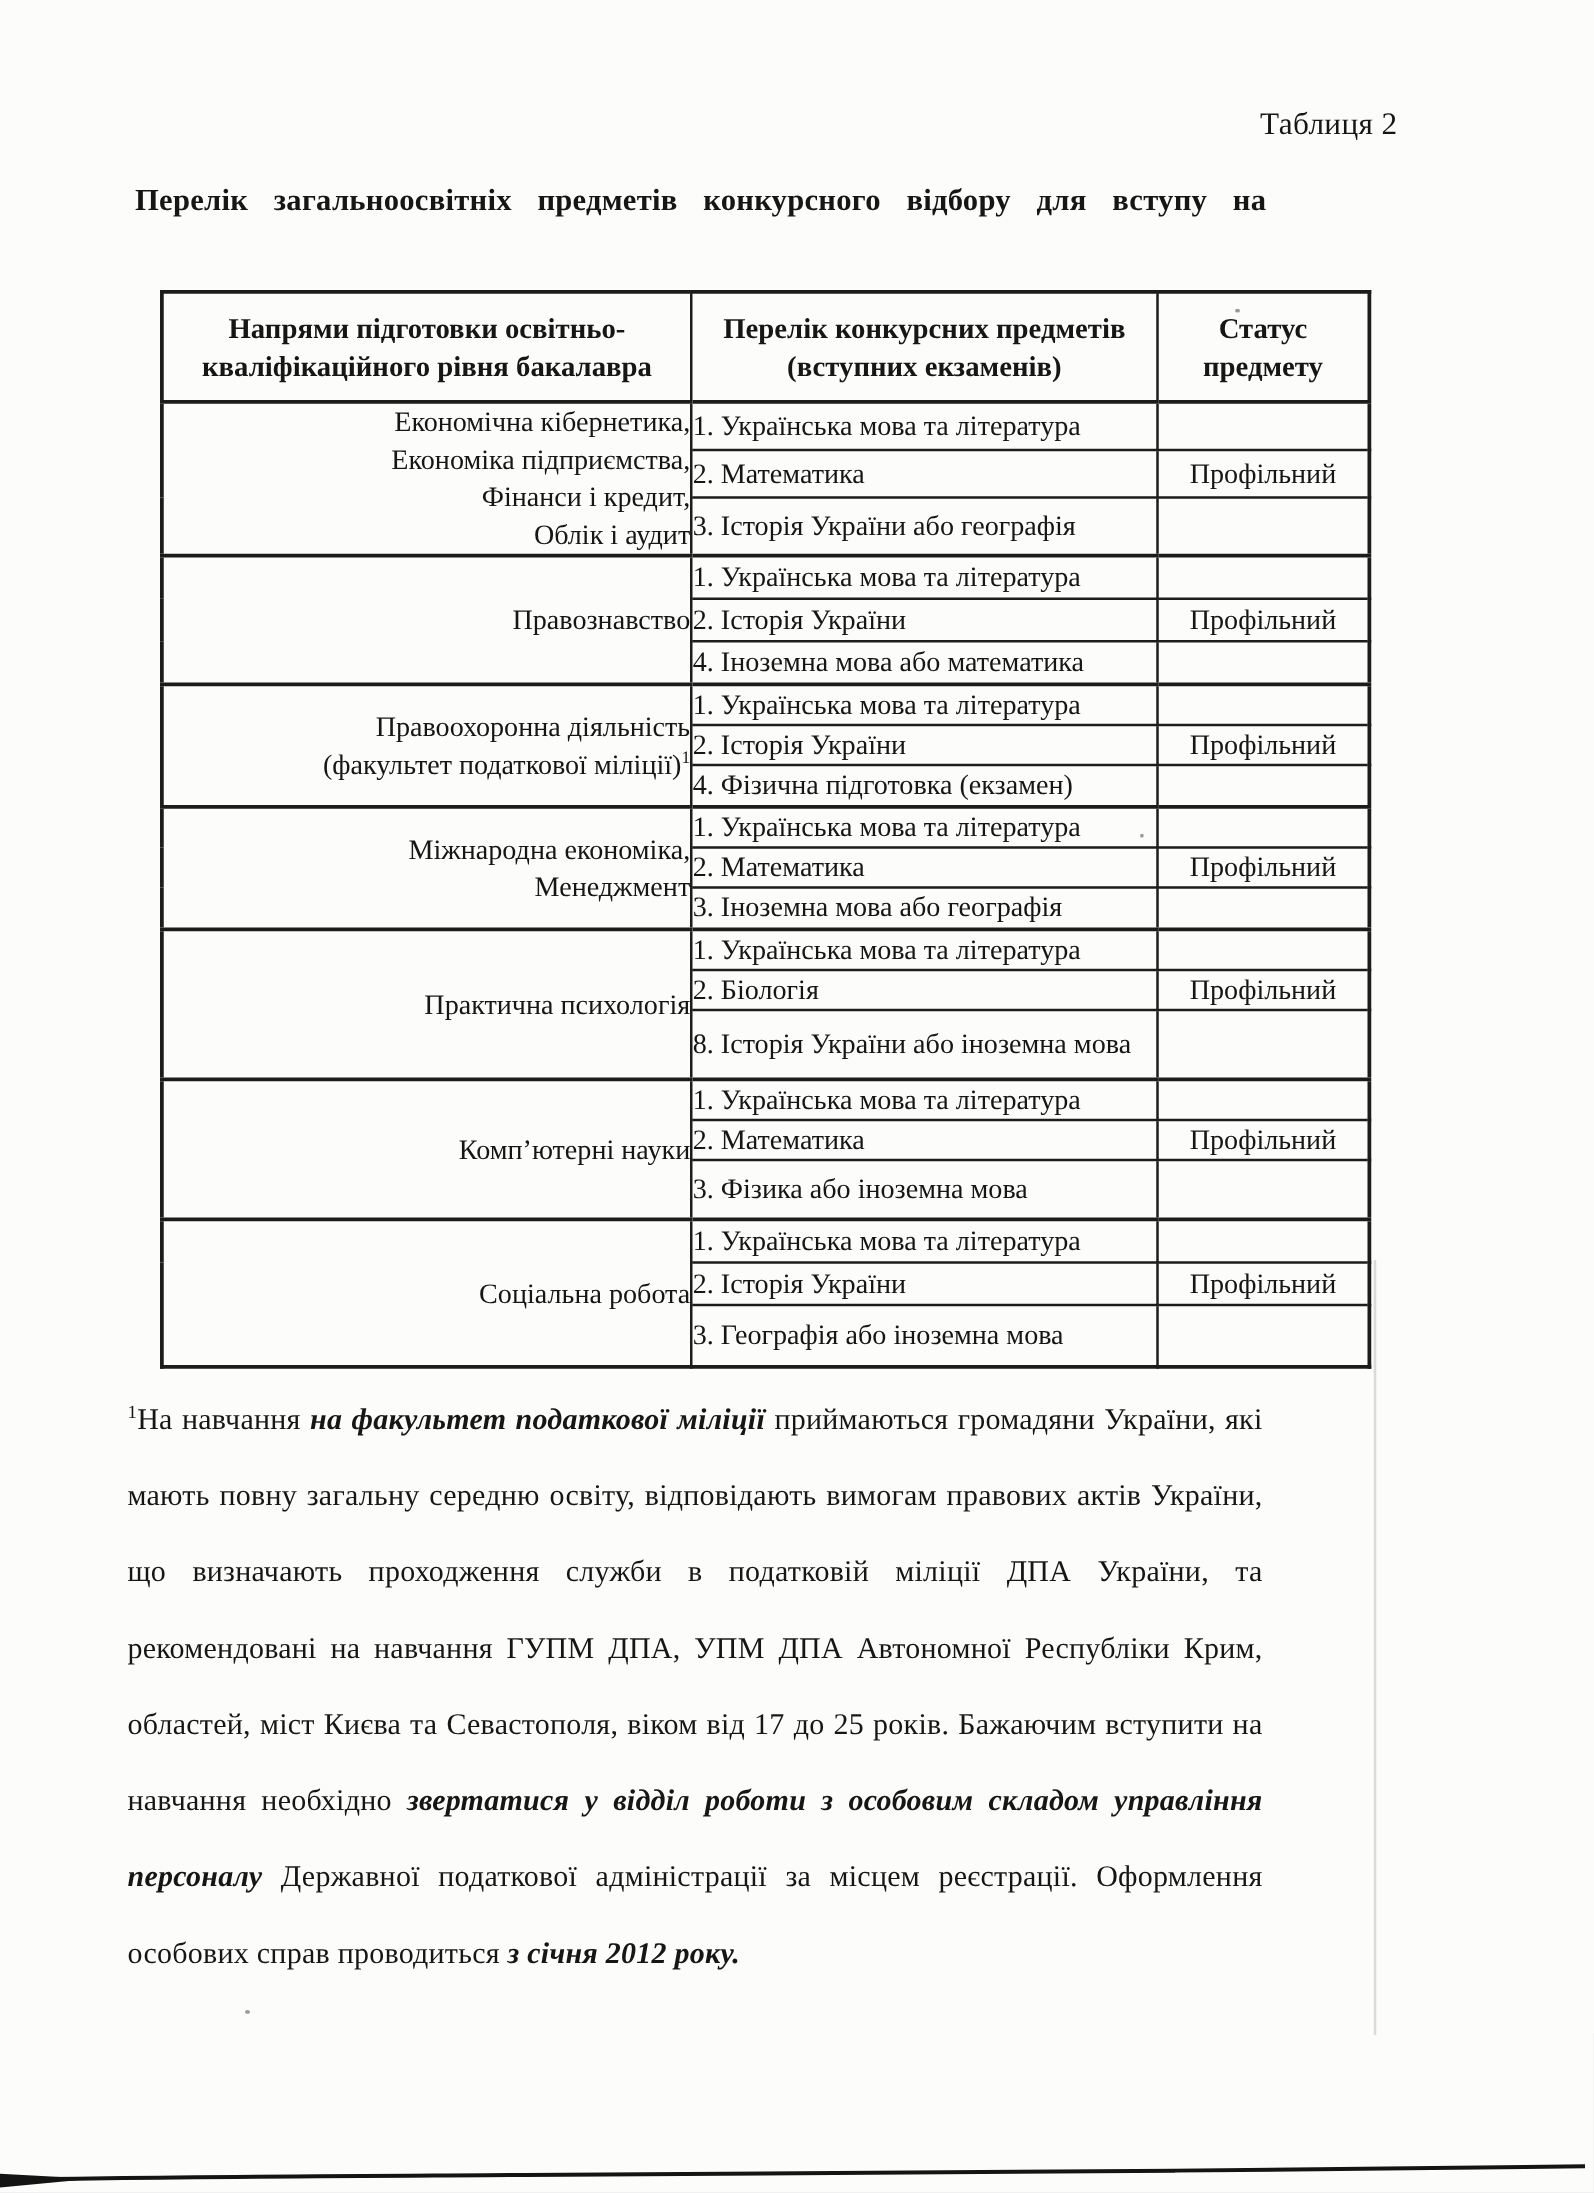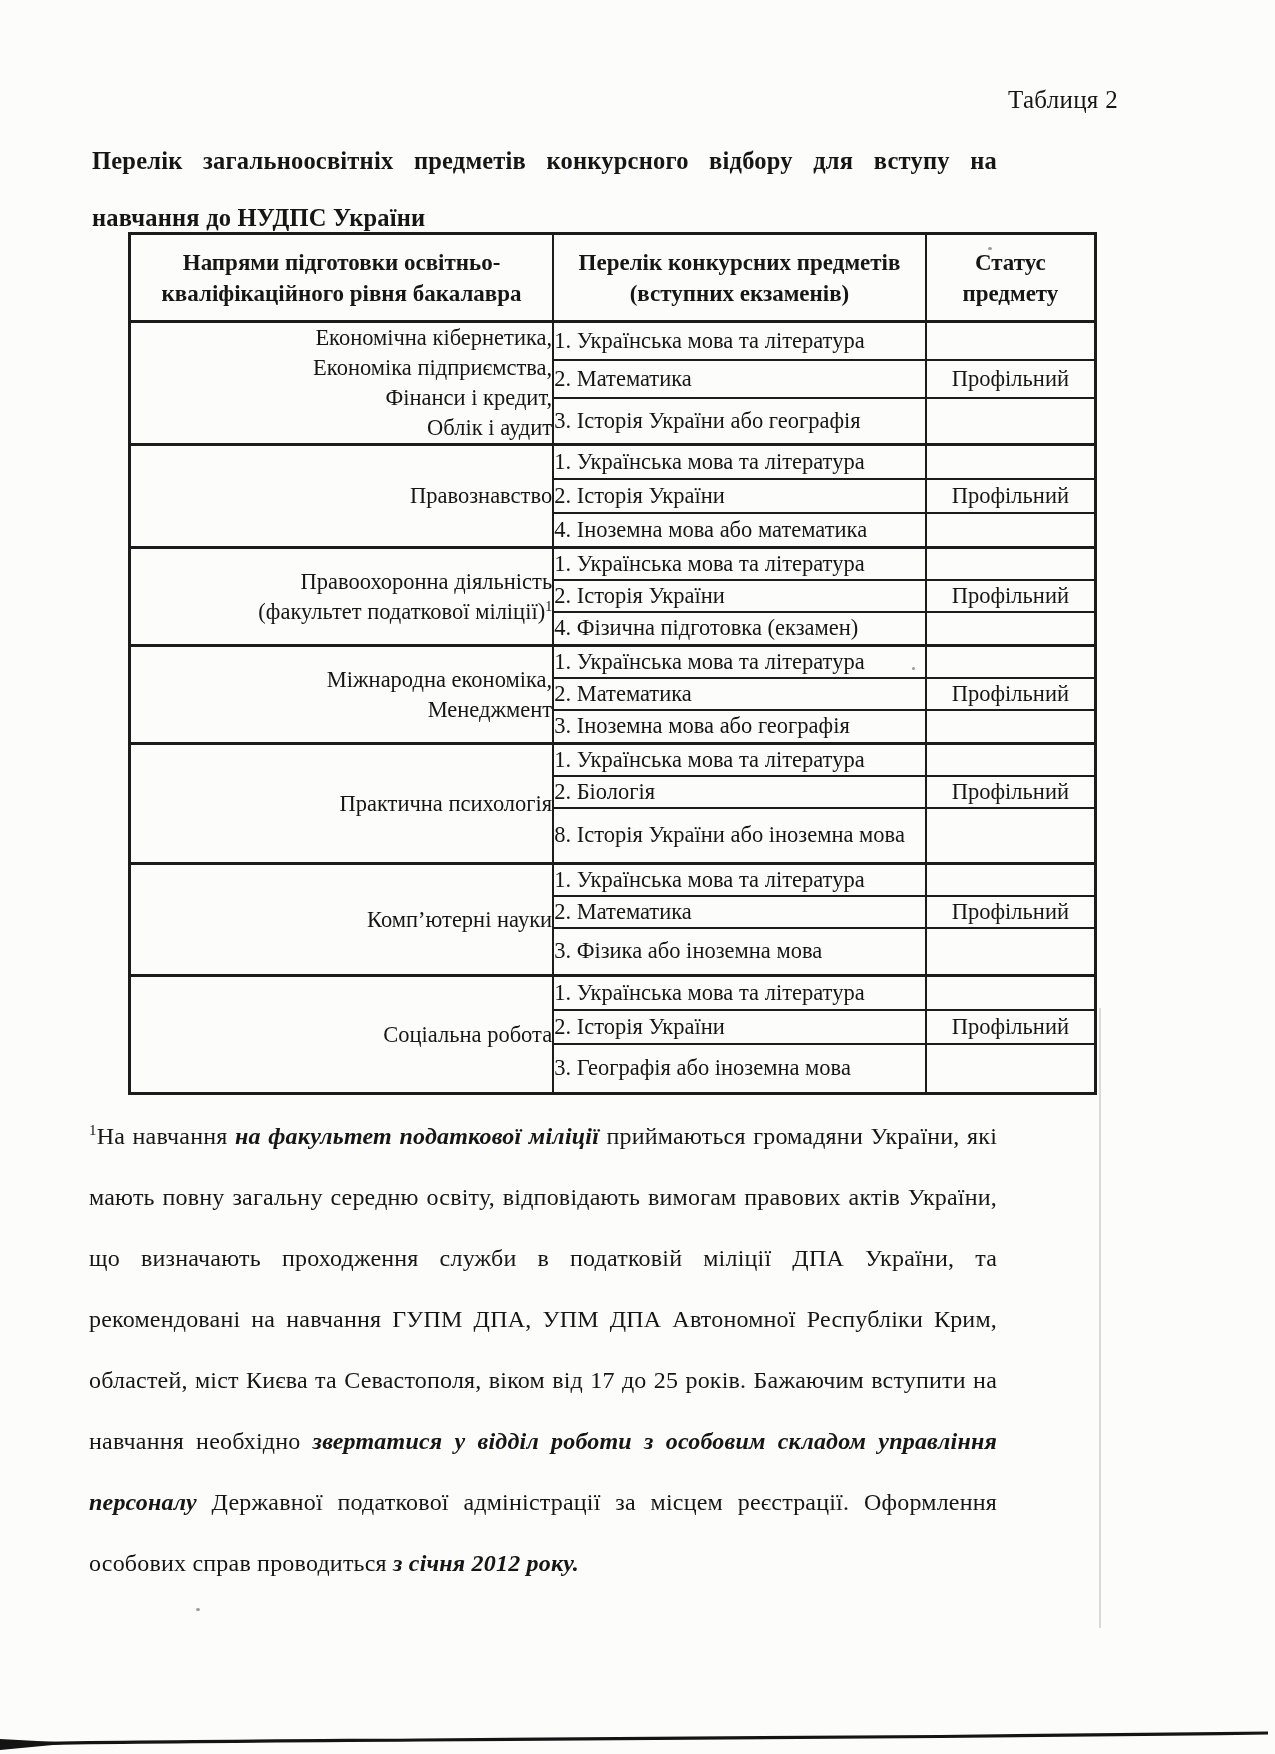--- a/index.html
+++ b/index.html
@@ -10,21 +10,21 @@
     background:#fcfcfa;
     font-family:"Liberation Serif","DejaVu Serif",serif;
     color:#161616;
     overflow:hidden;
   }
   .table-label{
     position:absolute;top:86px;left:103px;width:1015px;
     text-align:right;font-size:25px;letter-spacing:.3px;
   }
   .doc-heading{
-    position:absolute;top:132px;left:92px;width:905px;
+    position:absolute;top:132px;left:108px;width:905px;
     font-weight:bold;font-size:24.5px;line-height:57px;
     letter-spacing:.2px;
   }
   .doc-heading .l1{text-align:justify;text-align-last:justify;}
   .doc-heading .l2{text-align:left;}
   table.adm{
     position:absolute;top:232px;left:128px;
     width:969px;
     border-collapse:collapse;
     font-size:22.5px;
@@ -42,21 +42,21 @@
   td.dir{
     white-space:pre-line;line-height:30px;
     padding:4px 6px 4px 10px;text-align:right;
   }
   td.subj{padding:1px 4px 1px 11px;text-align:left;line-height:28px;}
   td.status{text-align:center;line-height:28px;}
   tr.gtop td{border-top-width:3px;}
   table.adm{border:3px solid #1c1c1c;}
   sup.note{font-size:14px;line-height:0;vertical-align:super;}
   .footnote{
-    position:absolute;top:1106px;left:89px;width:908px;
+    position:absolute;top:1106px;left:102px;width:908px;
     font-size:24px;line-height:61px;
     text-align:justify;letter-spacing:.2px;
   }
   .footnote sup{font-size:15px;line-height:0;}
   .bi{font-weight:bold;font-style:italic;}
   .streak{
     position:absolute;left:1099px;top:1008px;width:2px;height:620px;
     background:#bdbdbd;opacity:.55;
   }
   .speck{position:absolute;background:#9a9a9a;border-radius:50%;}
@@ -64,21 +64,20 @@
 </style>
 </head>
 <body>
 
 <div class="page">
 
   <div class="table-label">Таблиця 2</div>
 
   <div class="doc-heading">
     <div class="l1">Перелік загальноосвітніх предметів конкурсного відбору для вступу на</div>
-    <div class="l2">навчання до НУДПС України</div>
   </div>
 
   <table class="adm">
     <colgroup>
       <col style="width:425px">
         <col style="width:374px">
         <col style="width:170px">
     </colgroup>
     <thead>
       <tr style="height:88px">

